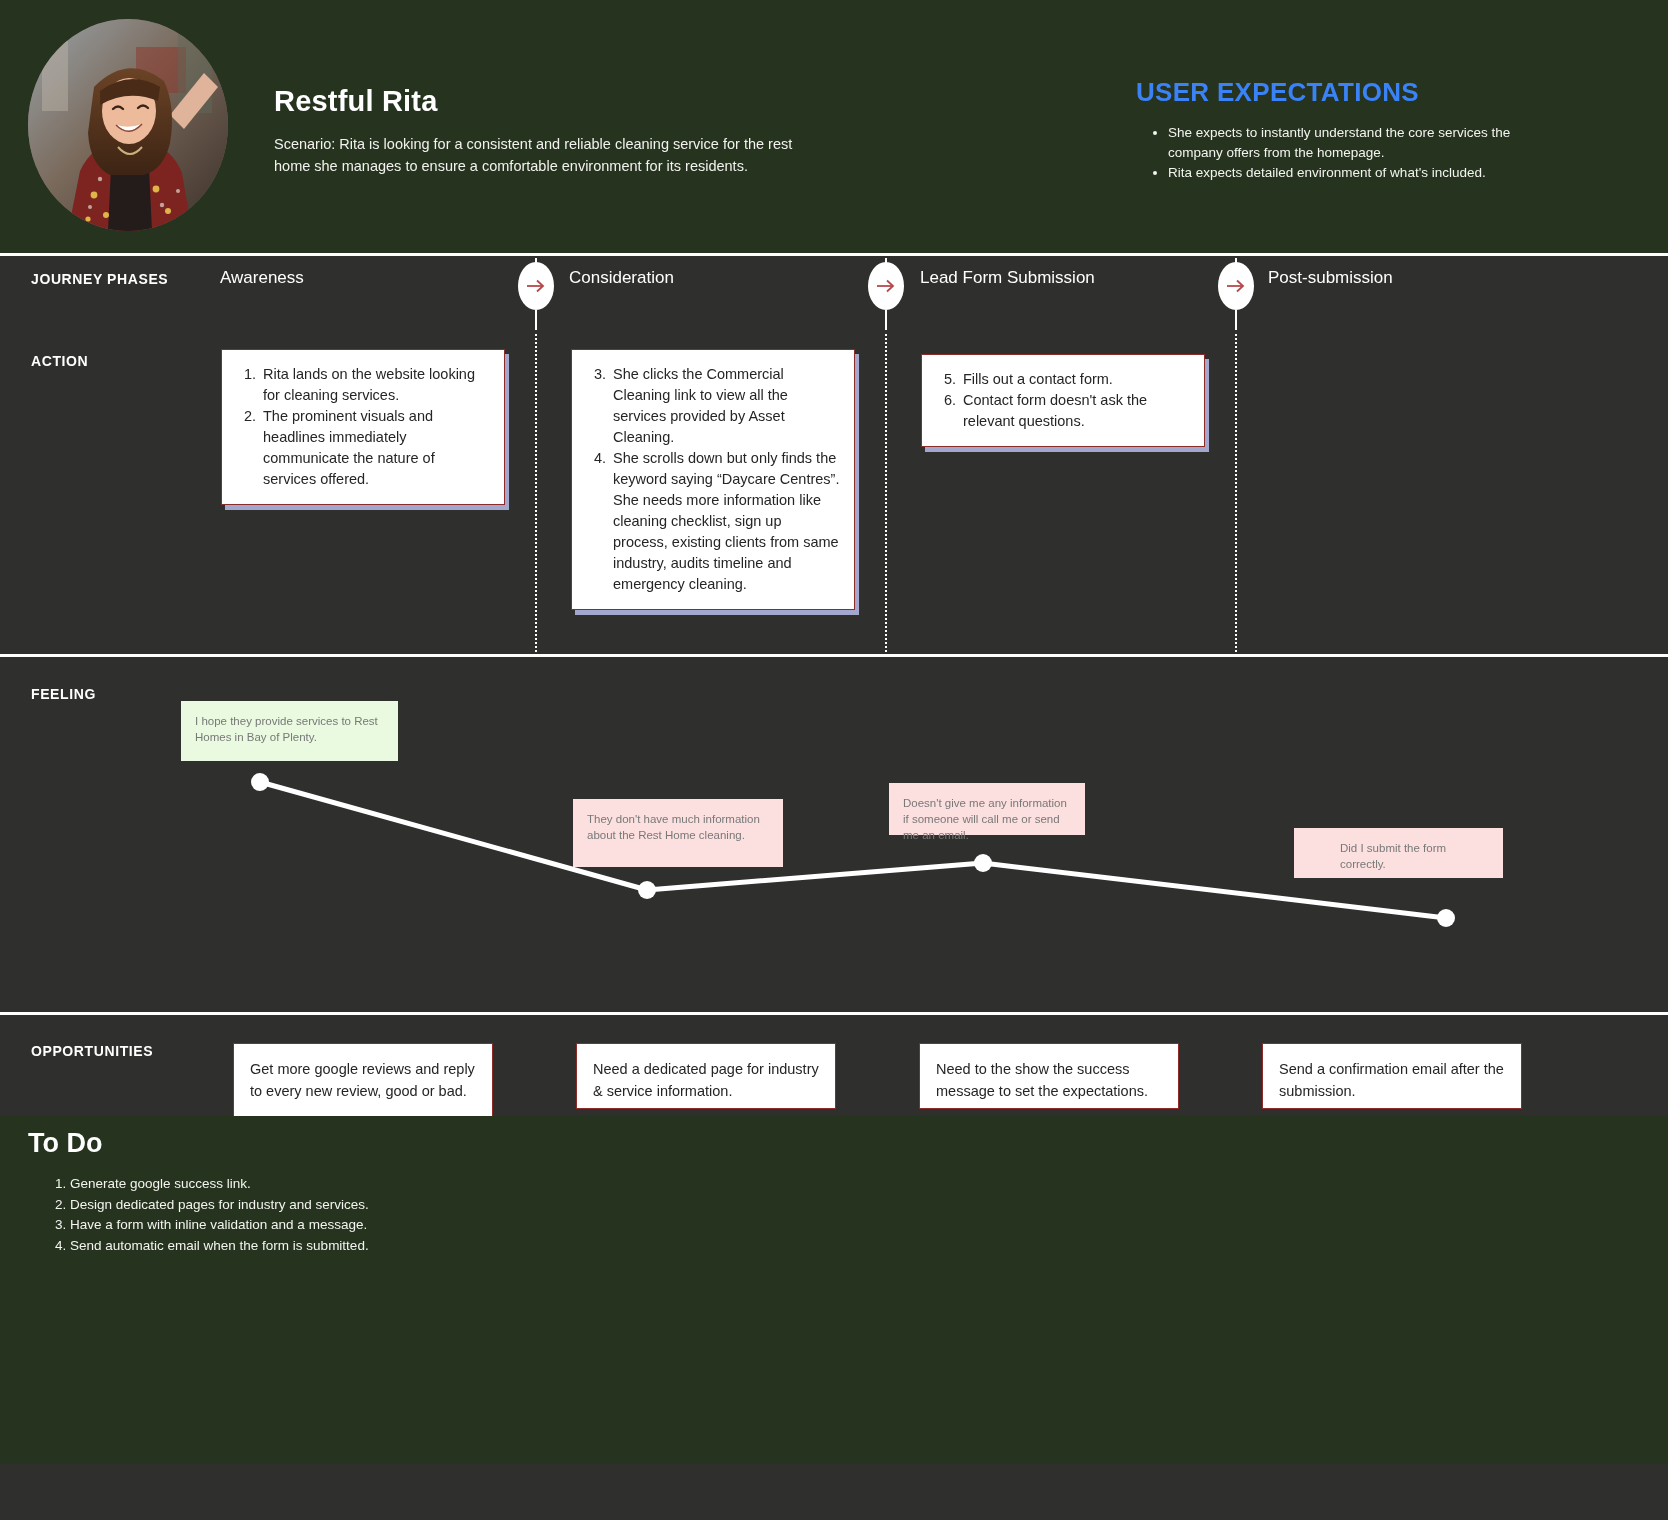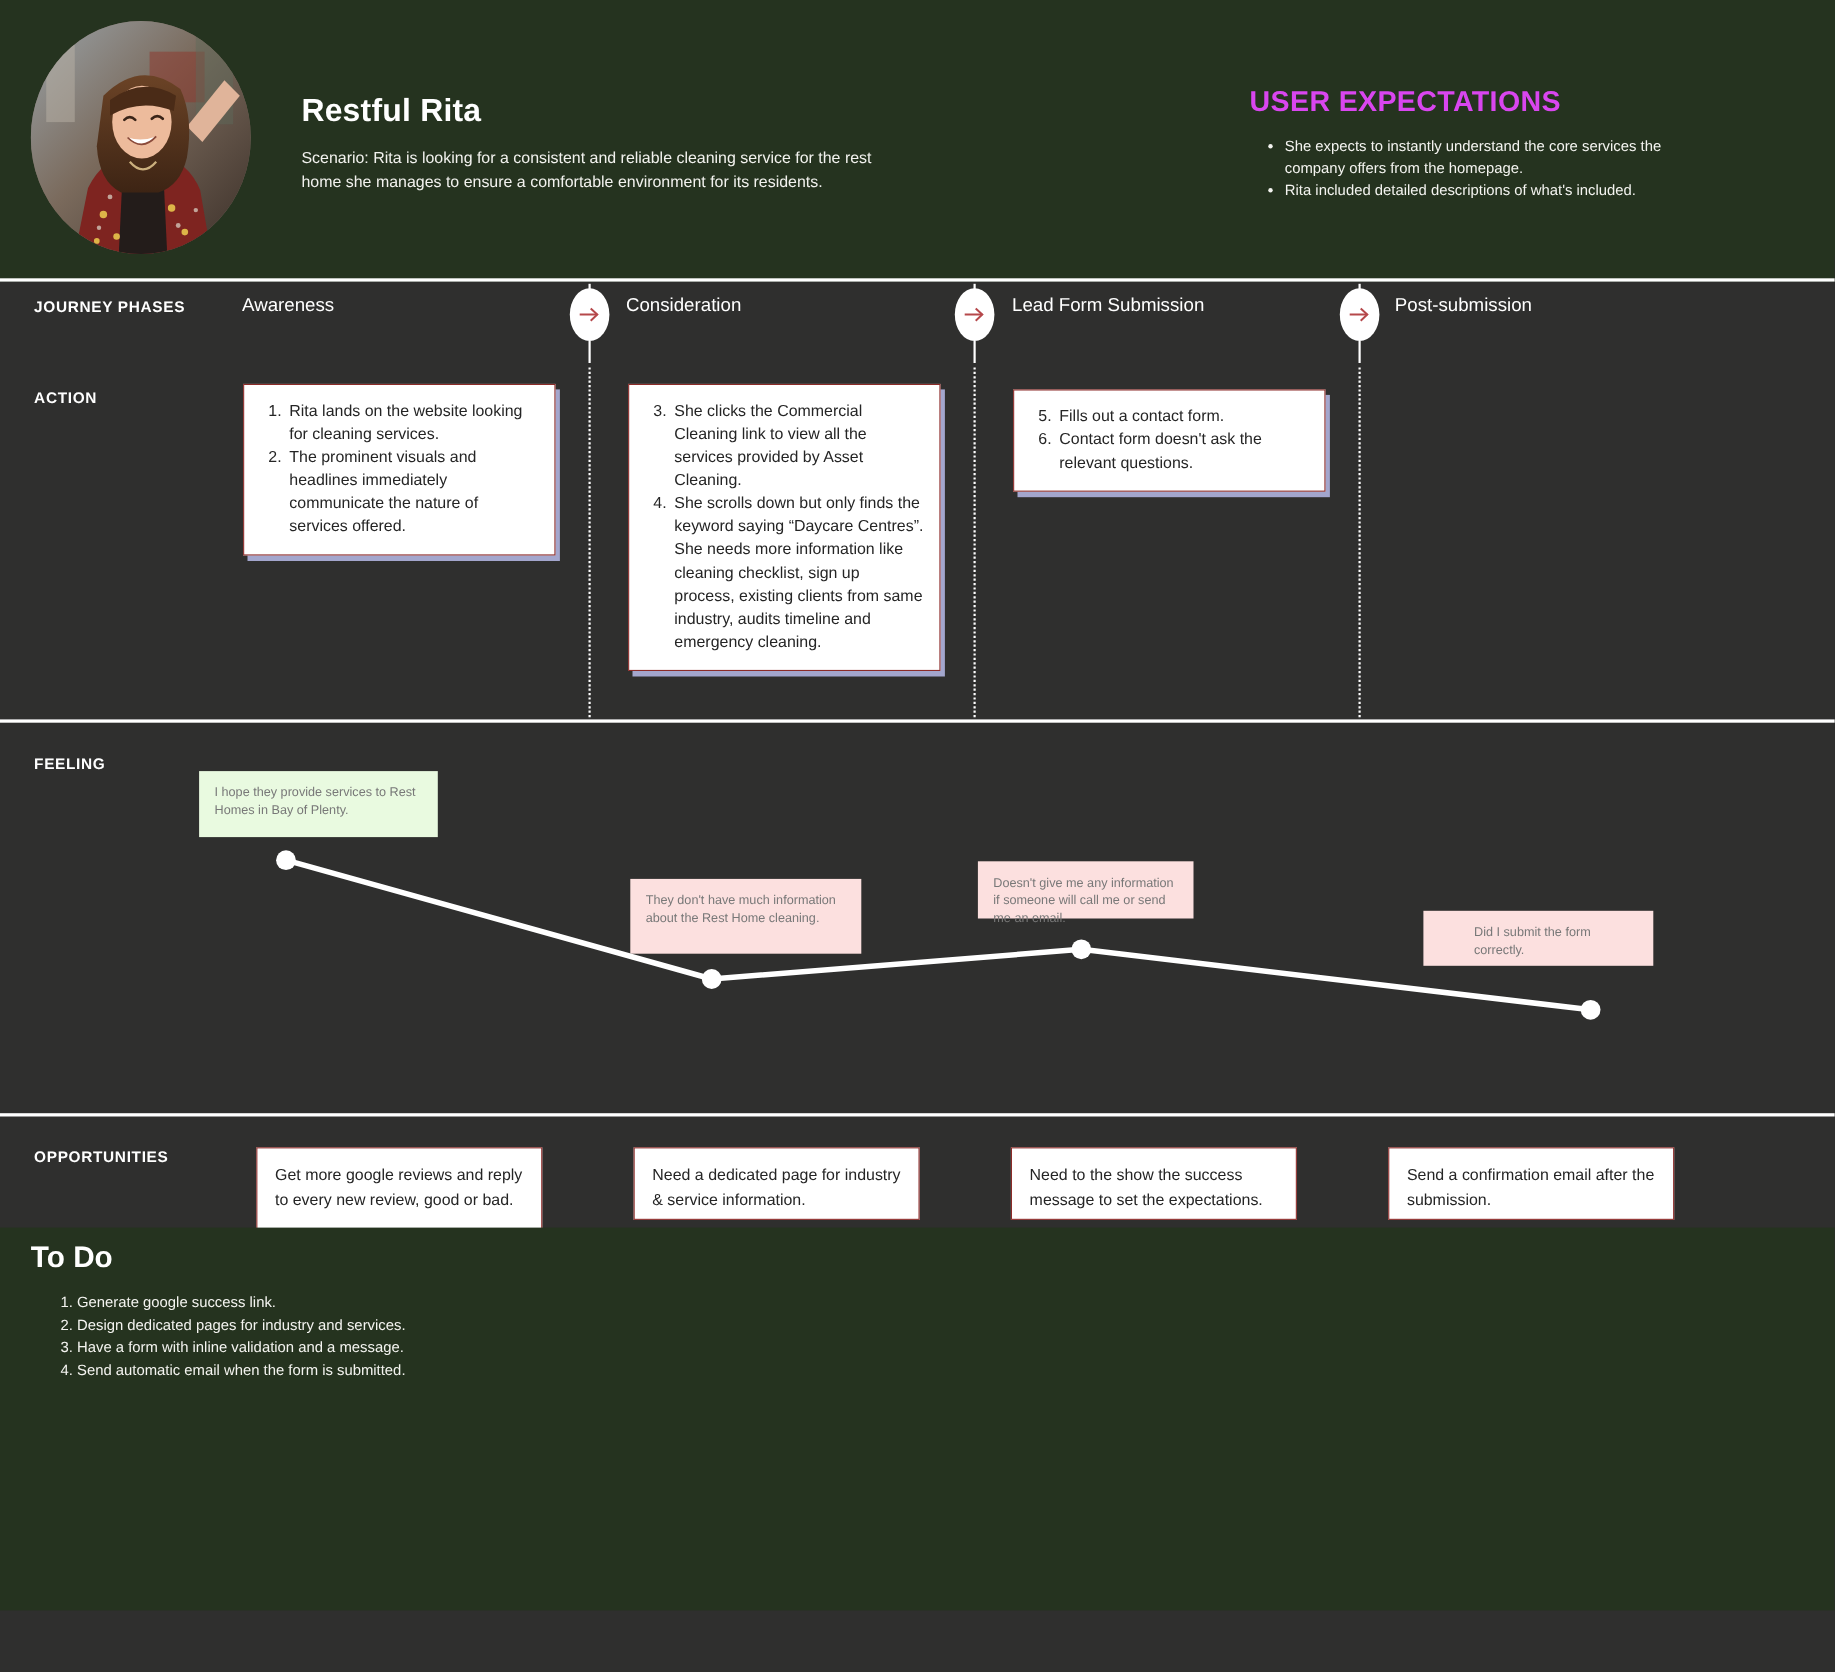--- a/index.html
+++ b/index.html
@@ -49,21 +49,21 @@
     font-size: 14.5px;
     line-height: 22px;
     color: #f2f2ee;
   }
 
   .ux-title {
     position: absolute;
     left: 1136px; top: 77px;
     font-size: 26px;
     font-weight: bold;
-    color: #d946ef;
+    color: #3b82f6;
     letter-spacing: 0.3px;
   }
   .ux-list {
     position: absolute;
     left: 1152px; top: 123px;
     width: 400px;
     font-size: 13.5px;
     line-height: 19.5px;
     color: #f4f4f0;
     list-style: disc;
@@ -255,21 +255,21 @@
         <path d="M90 128 q12 14 24 0" stroke="#cbb07e" stroke-width="2" fill="none"></path>
       </svg>
     </div>
 
     <div class="persona-name">Restful Rita</div>
     <div class="persona-scenario">Scenario: Rita is looking for a consistent and reliable cleaning service for the rest home she manages to ensure a comfortable environment for its residents.</div>
 
     <div class="ux-title">USER EXPECTATIONS</div>
     <ul class="ux-list">
       <li>She expects to instantly understand the core services the company offers from the homepage.</li>
-      <li>Rita included detailed descriptions of what's included.</li>
+      <li>Rita expects detailed environment of what's included.</li>
     </ul>
   </div>
 
   <div class="divider" style="top:253px"></div>
   <div class="divider" style="top:654px"></div>
   <div class="divider" style="top:1012px"></div>
   <div class="divider" style="top:1169px"></div>
 
   <div class="row-label" style="left:31px; top:271px;">JOURNEY PHASES</div>
 

